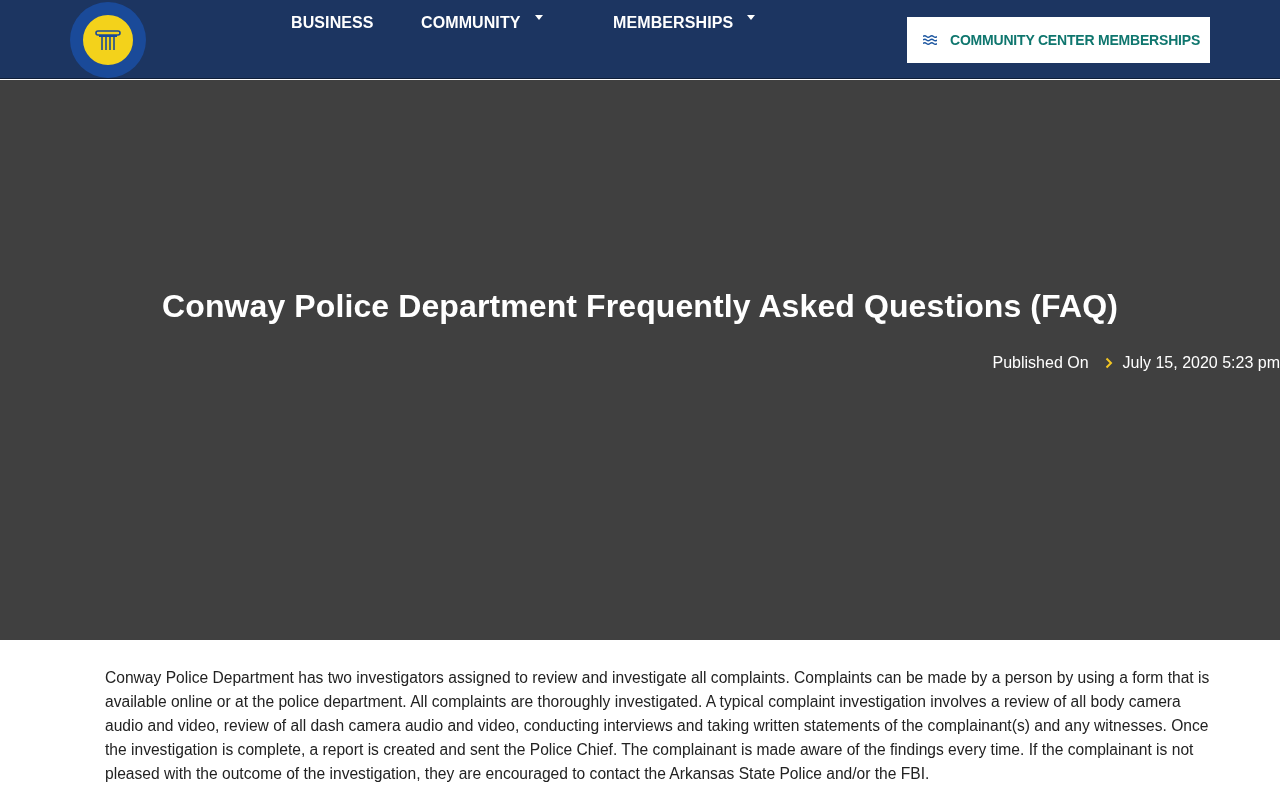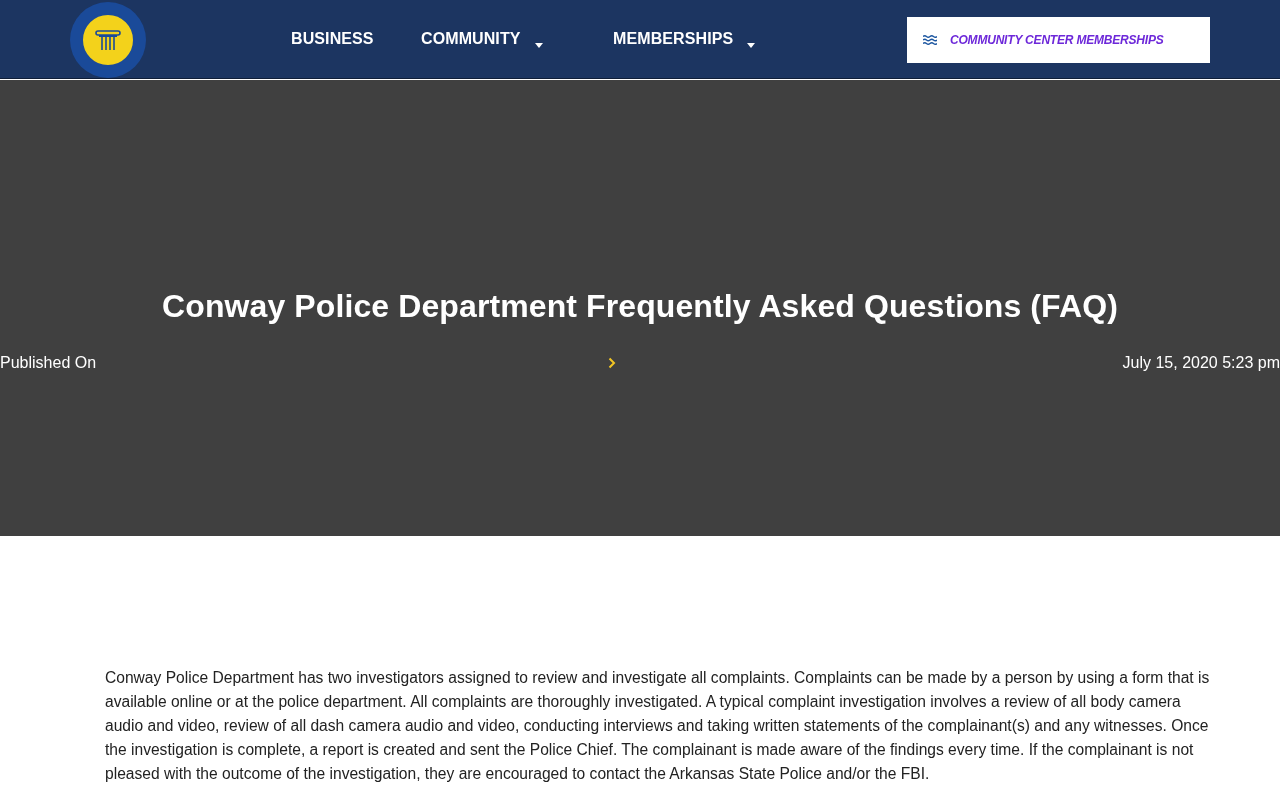--- a/index.html
+++ b/index.html
@@ -20,49 +20,49 @@
   .logo-inner {
     width: 54px; height: 54px; border-radius: 50%;
     background: #f3d21b;
     display: flex; align-items: center; justify-content: center;
     border: 2px solid #1a4a99;
   }
   .logo svg { display: block; }
 
   .nav { position: absolute; top: 0; height: 79px; display: flex; align-items: center; }
   .nav-item {
-    position: absolute; top: 30px;
+    position: absolute; top: 14px;
     color: #ffffff; font-weight: 700; font-size: 16px; letter-spacing: 0.1px;
-    display: flex; align-items: flex-end; white-space: nowrap; cursor: pointer;
+    display: flex; align-items: flex-start; white-space: nowrap; cursor: pointer;
   }
   .caret {
     display: inline-block; width: 0; height: 0;
     border-left: 4.5px solid transparent; border-right: 4.5px solid transparent;
     border-top: 5px solid #ffffff; margin-left: 14px; margin-top: 1px;
   }
 
   .cta {
     position: absolute; left: 907px; top: 17px; width: 303px; height: 46px;
     background: #ffffff; display: flex; align-items: center;
     padding-left: 16px; cursor: pointer;
   }
   .cta-icon { width: 14px; height: 10px; margin-right: 13px; }
-  .cta-label { color: #6d28d9; font-weight: 700; font-size: 12px; letter-spacing: -0.2px; white-space: nowrap; font-style: italic; }
+  .cta-label { color: #0f766e; font-weight: 700; font-size: 14px; letter-spacing: -0.2px; white-space: nowrap; }
 
   .hero {
-    position: absolute; left: 0; top: 80px; width: 1280px; height: 456px;
+    position: absolute; left: 0; top: 80px; width: 1280px; height: 560px;
     background: #404040;
   }
   .hero-title {
     position: absolute; left: 0; top: 208px; width: 1280px; text-align: center;
     color: #ffffff; font-weight: 700; font-size: 32px; letter-spacing: 0.1px;
   }
   .hero-meta {
     position: absolute; left: 0; top: 274px; width: 1280px;
-    display: flex; justify-content: space-between; align-items: center;
+    display: flex; justify-content: flex-end; align-items: center;
     color: #ffffff; font-size: 16px;
   }
   .meta-chevron { margin: 0 10px 0 16px; display: inline-flex; }
 
   .content { position: absolute; left: 105px; top: 648px; width: 1110px; }
   .question { font-weight: 700; font-size: 15px; color: #111; line-height: 20px; }
   .answer { margin-top: 18px; font-size: 15.6px; line-height: 24px; color: #222; }
 </style>
 </head>
 <body>

